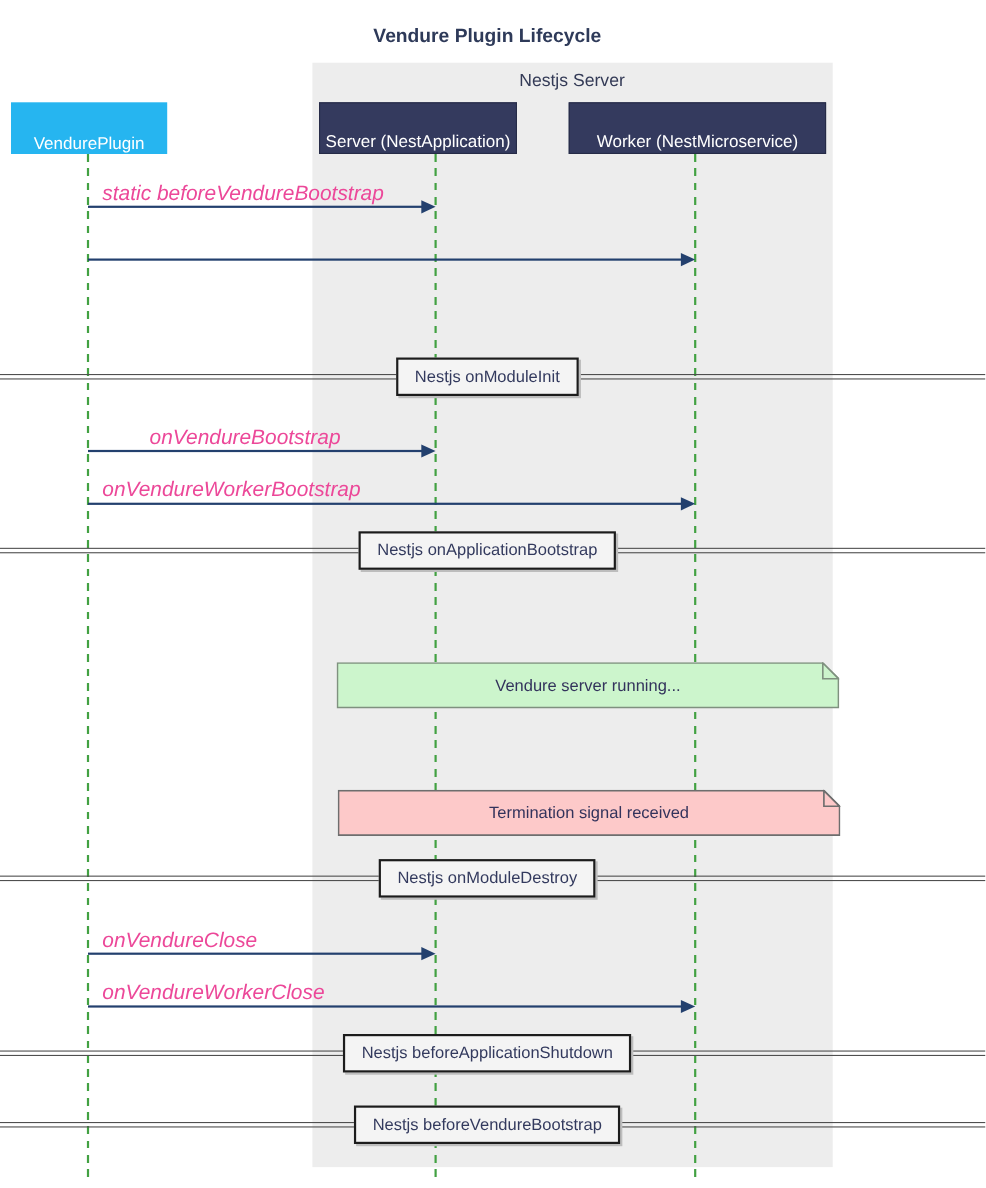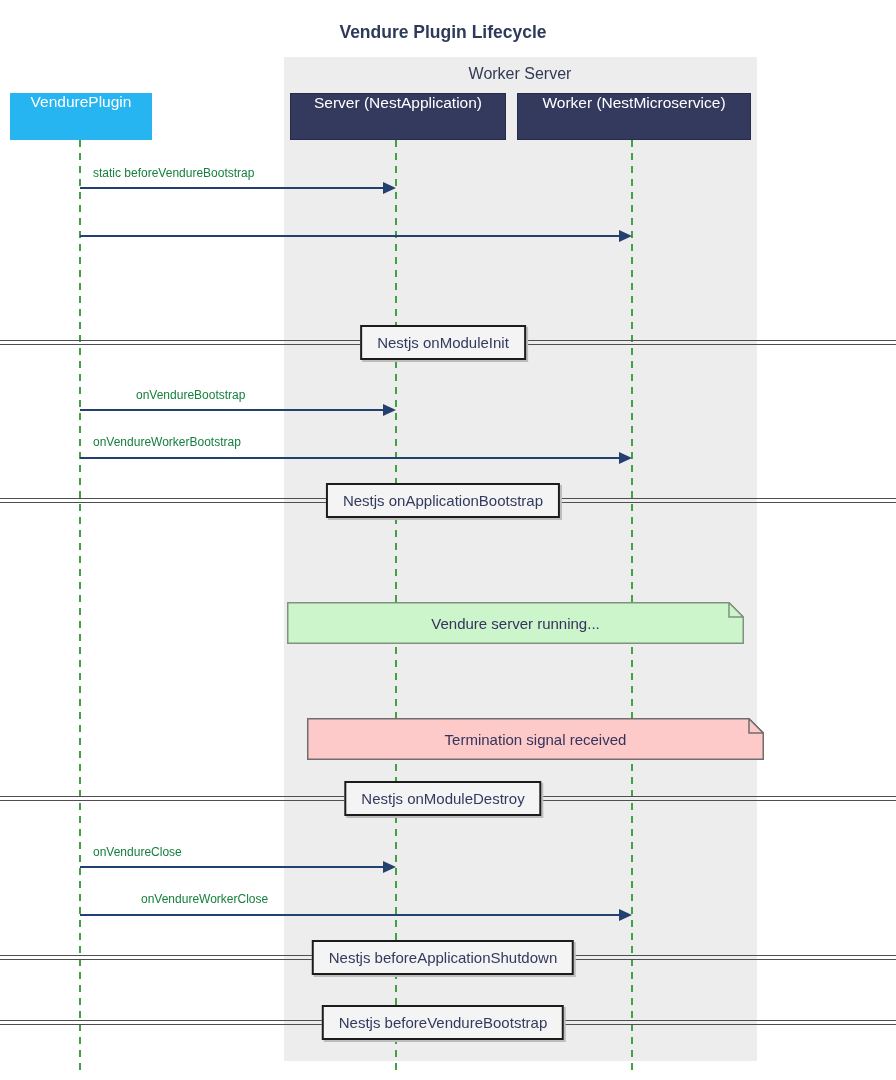--- a/index.html
+++ b/index.html
@@ -14,29 +14,29 @@
   .group-box{position:absolute;left:284px;top:57px;width:473px;height:1004px;background:#ededed;}
   .group-label{
     position:absolute;top:65px;left:520px;transform:translateX(-50%);
     font-size:16px;color:#333a56;white-space:nowrap;
   }
   .lifeline{
     position:absolute;top:140px;height:932px;width:2px;
     background:repeating-linear-gradient(to bottom,#42a142 0 7px,transparent 7px 13px);
   }
   .actor{
-    position:absolute;top:93px;height:47px;display:flex;align-items:flex-start;justify-content:center;
+    position:absolute;top:93px;height:47px;display:flex;align-items:flex-end;justify-content:center;
     color:#ffffff;font-size:15.5px;white-space:nowrap;box-sizing:border-box;
   }
   .actor.plugin{left:10px;width:142px;background:#26b5f0;}
   .actor.dark{background:#343a5e;border:1px solid #262b47;}
-  .actor.server{left:290px;width:216px;}
+  .actor.server{left:290px;width:180px;}
   .actor.worker{left:517px;width:234px;}
   .msg-label{
-    position:absolute;left:93px;font-size:12px;color:#15803d;white-space:nowrap;
+    position:absolute;left:93px;font-size:19px;color:#ec4899;white-space:nowrap;font-style:italic;
   }
   .msg-line{position:absolute;left:80px;height:2px;background:#23406e;}
   .msg-head{
     position:absolute;width:0;height:0;
     border-top:6px solid transparent;border-bottom:6px solid transparent;
     border-left:13px solid #23406e;
   }
   .divider-line{
     position:absolute;left:0;width:896px;height:5px;box-sizing:border-box;
     border-top:1.5px solid #4f4f4f;border-bottom:1.5px solid #4f4f4f;
@@ -60,21 +60,21 @@
   .note.pink  svg .fold{fill:#fdc9c9;stroke:#6e6e6e;}
 </style>
 </head>
 <body>
 
 <div class="page">
 
   <div class="title">Vendure Plugin Lifecycle</div>
 
   <div class="group-box"></div>
-  <div class="group-label">Worker Server</div>
+  <div class="group-label">Nestjs Server</div>
 
   <div class="lifeline" style="left:79px;"></div>
   <div class="lifeline" style="left:395px;"></div>
   <div class="lifeline" style="left:631px;"></div>
 
   <div class="divider-line" style="top:340px;"></div>
   <div class="divider-label" style="top:325px;">Nestjs onModuleInit</div>
 
   <div class="divider-line" style="top:498px;"></div>
   <div class="divider-label" style="top:483px;">Nestjs onApplicationBootstrap</div>
@@ -100,25 +100,25 @@
   <div class="msg-head" style="top:404px;left:383px;"></div>
 
   <div class="msg-label" style="top:435px;">onVendureWorkerBootstrap</div>
   <div class="msg-line" style="top:457px;width:541px;"></div>
   <div class="msg-head" style="top:452px;left:619px;"></div>
 
   <div class="msg-label" style="top:845px;">onVendureClose</div>
   <div class="msg-line" style="top:866px;width:305px;"></div>
   <div class="msg-head" style="top:861px;left:383px;"></div>
 
-  <div class="msg-label" style="top:892px;margin-left:48px;">onVendureWorkerClose</div>
+  <div class="msg-label" style="top:892px;">onVendureWorkerClose</div>
   <div class="msg-line" style="top:914px;width:541px;"></div>
   <div class="msg-head" style="top:909px;left:619px;"></div>
 
-  <div class="note green" style="top:602px;">
+  <div class="note green" style="top:602px;margin-left:19px;">
     <svg width="457" height="42" viewBox="0 0 457 42">
       <polygon class="body" points="0.75,0.75 442,0.75 456.25,15 456.25,41.25 0.75,41.25" stroke-width="1.5"></polygon>
       <polygon class="fold" points="442,0.75 442,15 456.25,15" stroke-width="1.5"></polygon>
     </svg>
     <div class="note-text">Vendure server running...</div>
   </div>
 
   <div class="note pink" style="top:718px;margin-left:20px;">
     <svg width="457" height="42" viewBox="0 0 457 42">
       <polygon class="body" points="0.75,0.75 442,0.75 456.25,15 456.25,41.25 0.75,41.25" stroke-width="1.5"></polygon>

